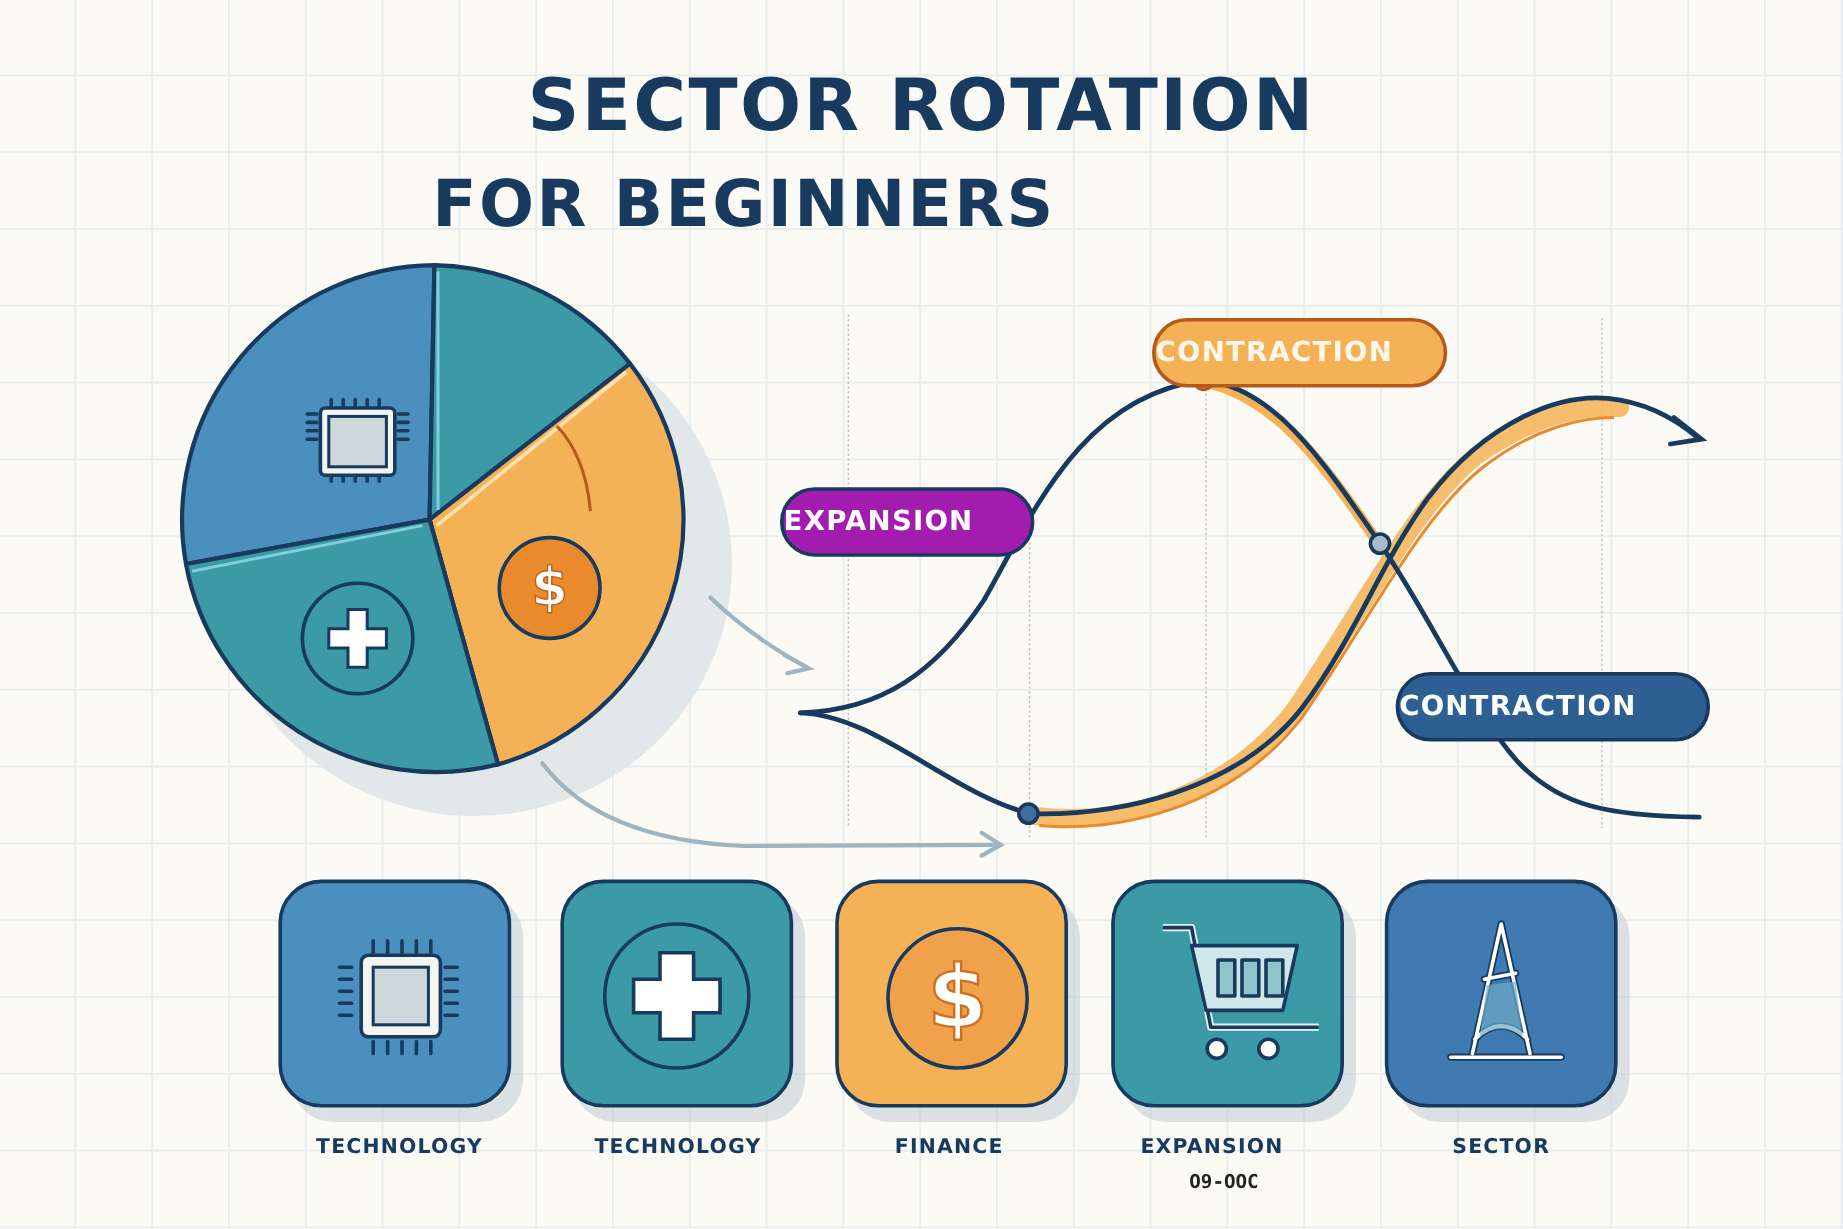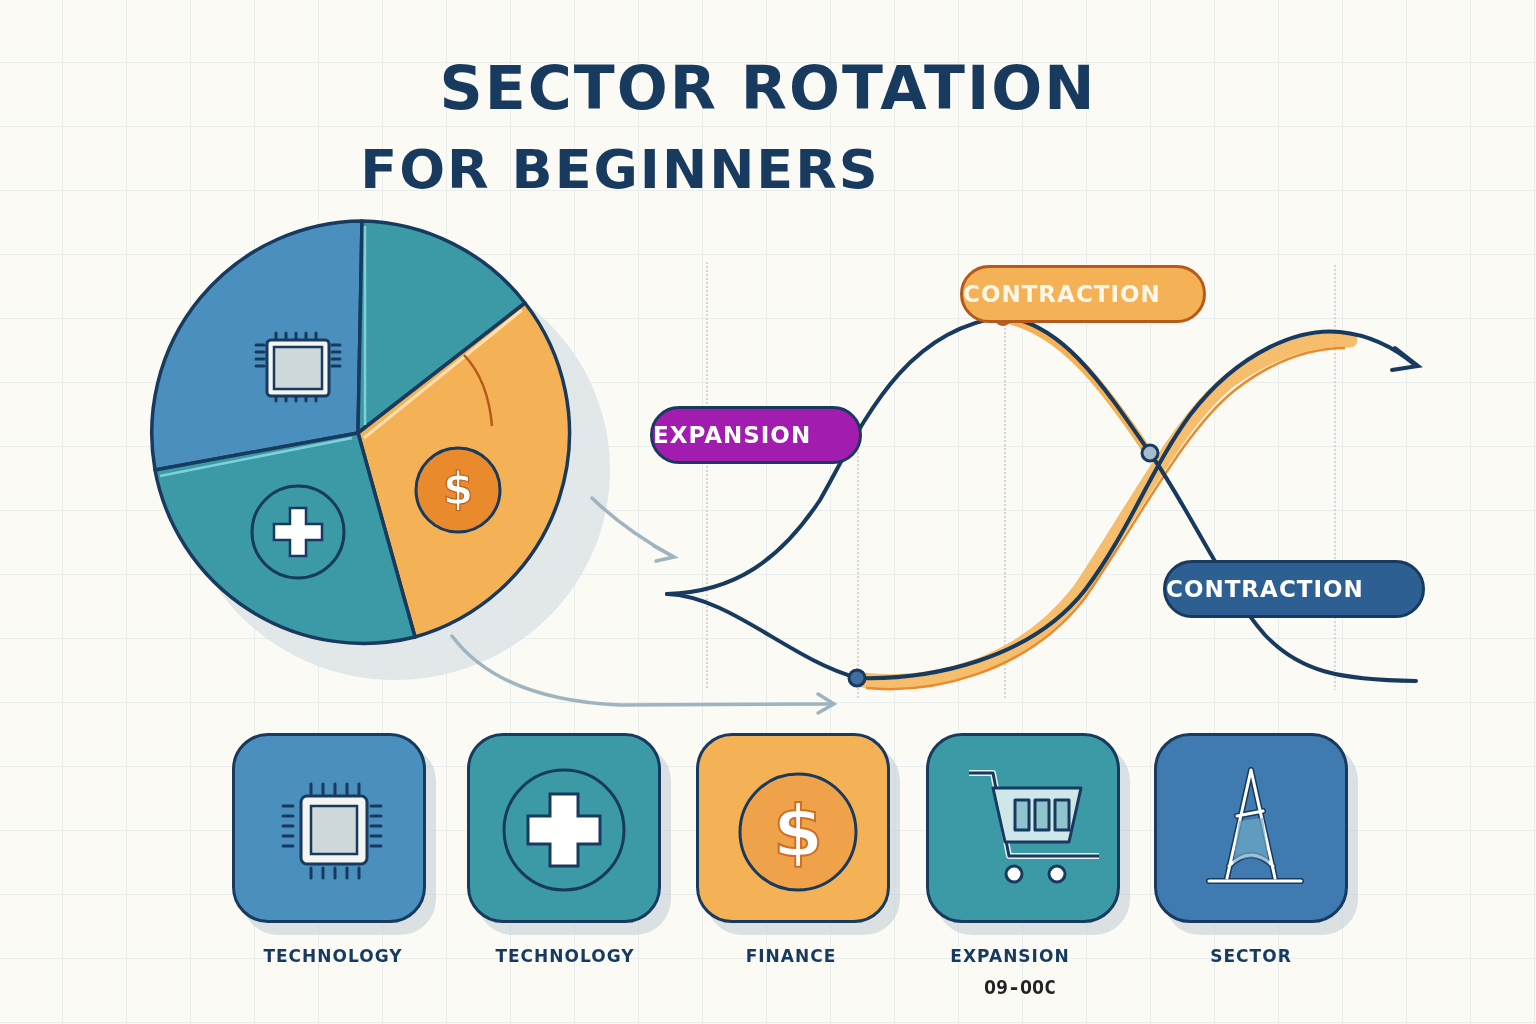--- a/index.html
+++ b/index.html
@@ -47,21 +47,21 @@
     border-radius: 36px; border: 3px solid #173a5e; box-sizing: border-box;
     box-shadow: 10px 12px 0 rgba(180,195,205,0.45);
   }
   .tile svg { position: absolute; left: 0; top: 0; }
   .tile-label {
     position: absolute; top: 946px; width: 230px; text-align: center;
     font-weight: bold; font-size: 17px; letter-spacing: 1px; color: #173a5e;
   }
   .artifact {
     position: absolute; left: 960px; top: 975px; width: 120px; text-align: center;
-    font-family: "DejaVu Sans Mono", monospace; font-weight: bold; font-size: 20px;
+    font-family: "DejaVu Sans Mono", monospace; font-weight: bold; font-size: 16px;
     color: #222; letter-spacing: 0px;
   }
 </style>
 </head>
 <body>
 
 <div class="title">SECTOR ROTATION</div>
 <div class="subtitle">FOR BEGINNERS</div>
 
 <svg class="scene" width="1536" height="1024" viewBox="0 0 1536 1024">

